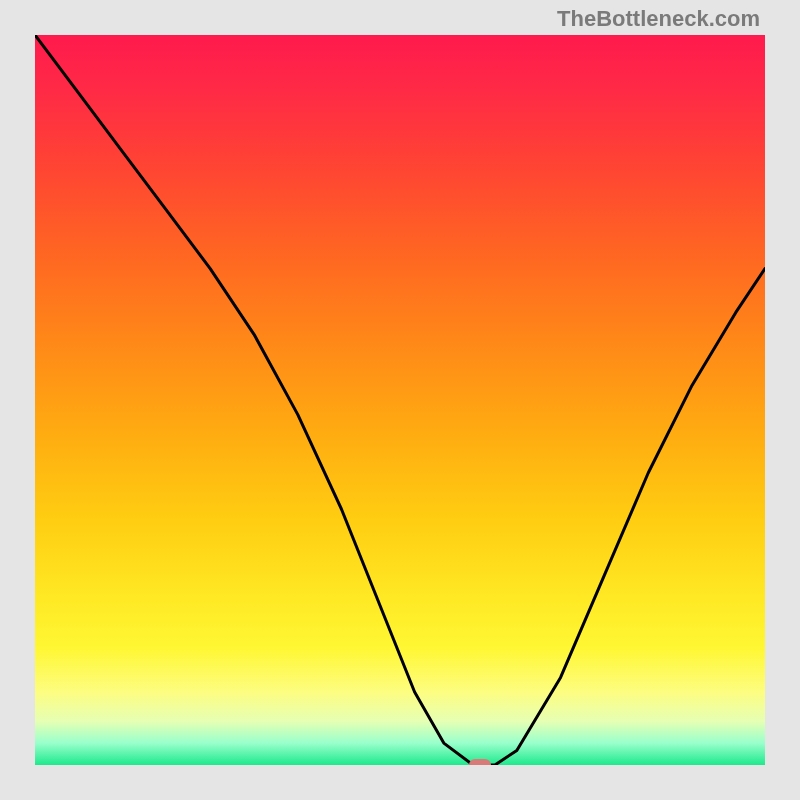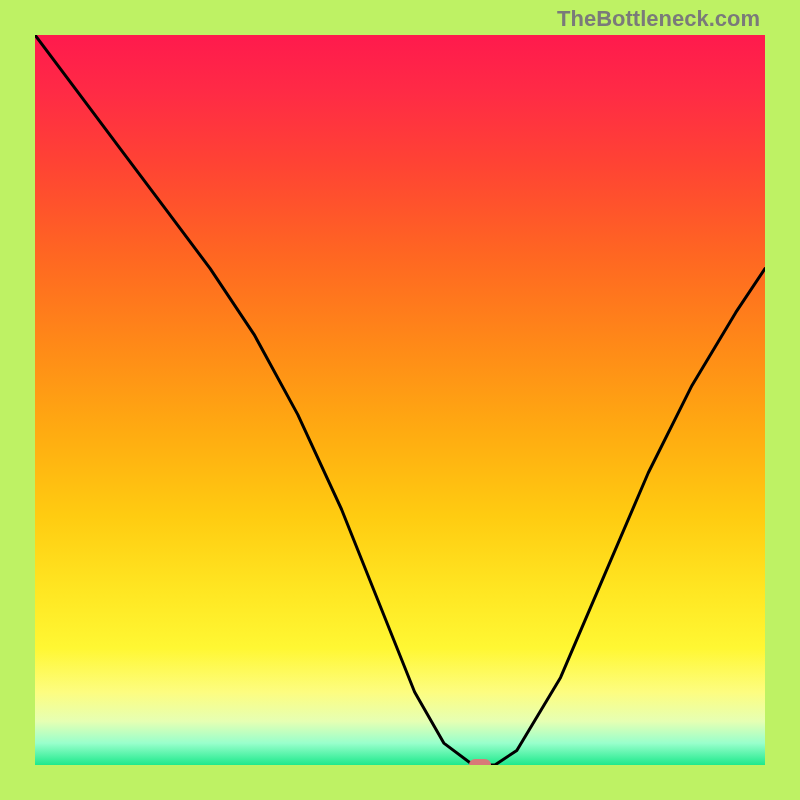--- a/index.html
+++ b/index.html
@@ -7,21 +7,21 @@
     padding: 0;
     width: 800px;
     height: 800px;
     background: #000;
     overflow: hidden;
   }
   .frame {
     position: relative;
     width: 800px;
     height: 800px;
-    background: #bef264;
+    background: #e5e5e5;
     text-align: center;
   }
   .plot-area {
     position: absolute;
     left: 35px;
     top: 35px;
     width: 730px;
     height: 730px;
     background: linear-gradient(to bottom,
       #ff1a4d 0%,

